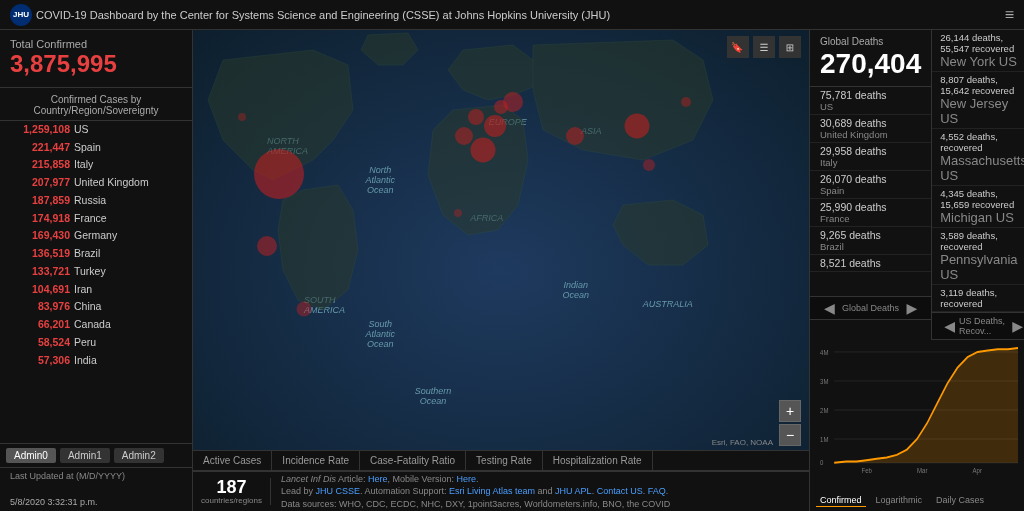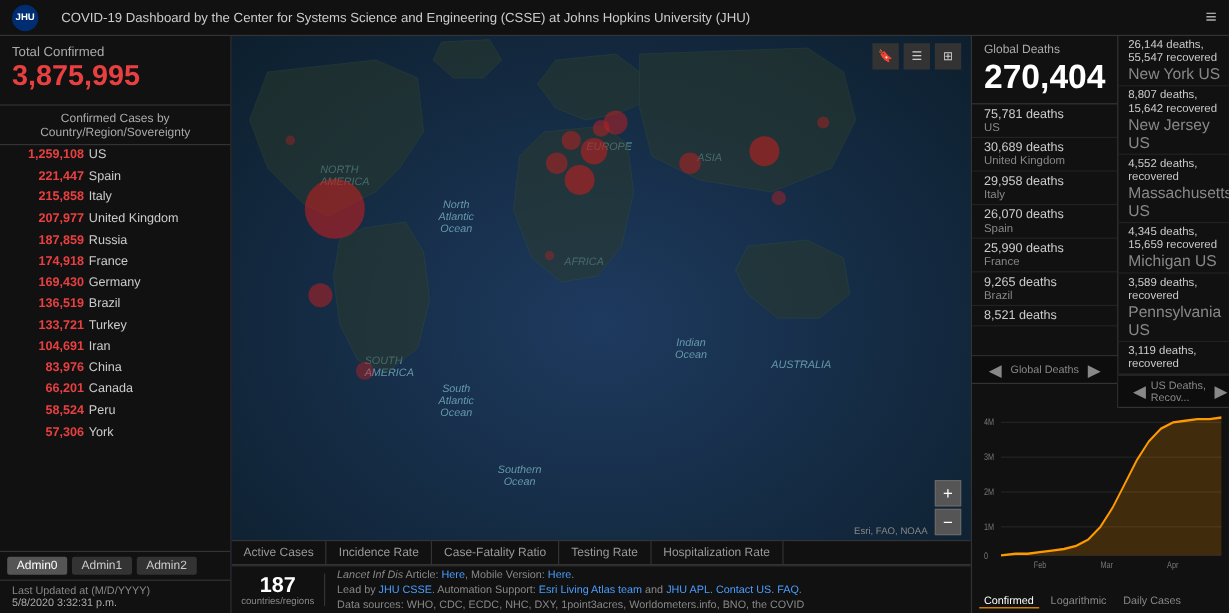--- a/index.html
+++ b/index.html
@@ -18,21 +18,21 @@
       display: flex;
       align-items: center;
       justify-content: space-between;
       padding: 4px 10px;
       border-bottom: 1px solid #333;
       height: 30px;
     }
     #header-left {
       display: flex;
       align-items: center;
-      gap: 19px;
+      gap: 4px;
     }
     .jhu-logo {
       width: 22px;
       height: 22px;
       background: #002D72;
       border-radius: 50%;
       display: flex;
       align-items: center;
       justify-content: center;
       color: white;
@@ -485,31 +485,31 @@
         <div class="country-item">
           <span class="country-count">66,201</span>
           <span class="country-name">Canada</span>
         </div>
         <div class="country-item">
           <span class="country-count">58,524</span>
           <span class="country-name">Peru</span>
         </div>
         <div class="country-item">
           <span class="country-count">57,306</span>
-          <span class="country-name">York</span>
+          <span class="country-name">India</span>
         </div>
       </div>
     <div id="admin-tabs">
         <button class="admin-tab active">Admin0</button>
         <button class="admin-tab">Admin1</button>
         <button class="admin-tab">Admin2</button>
       </div>
     <div id="last-updated">
       <div>Last Updated at (M/D/YYYY)</div>
-      <div style="color:#aaa;">5/8/2020 3:32:31 p.m.</div>
+      <div style="color:#aaa;margin-top:16px;">5/8/2020 3:32:31 p.m.</div>
     </div>
   </div>
 
   <div id="map-area">
     <div id="map-background">
 
       <div class="map-label" id="north-america-label">NORTH<br>AMERICA</div>
       <div class="map-label" id="south-america-label">SOUTH<br>AMERICA</div>
       <div class="map-label" id="europe-label">EUROPE</div>
       <div class="map-label" id="africa-label">AFRICA</div>

